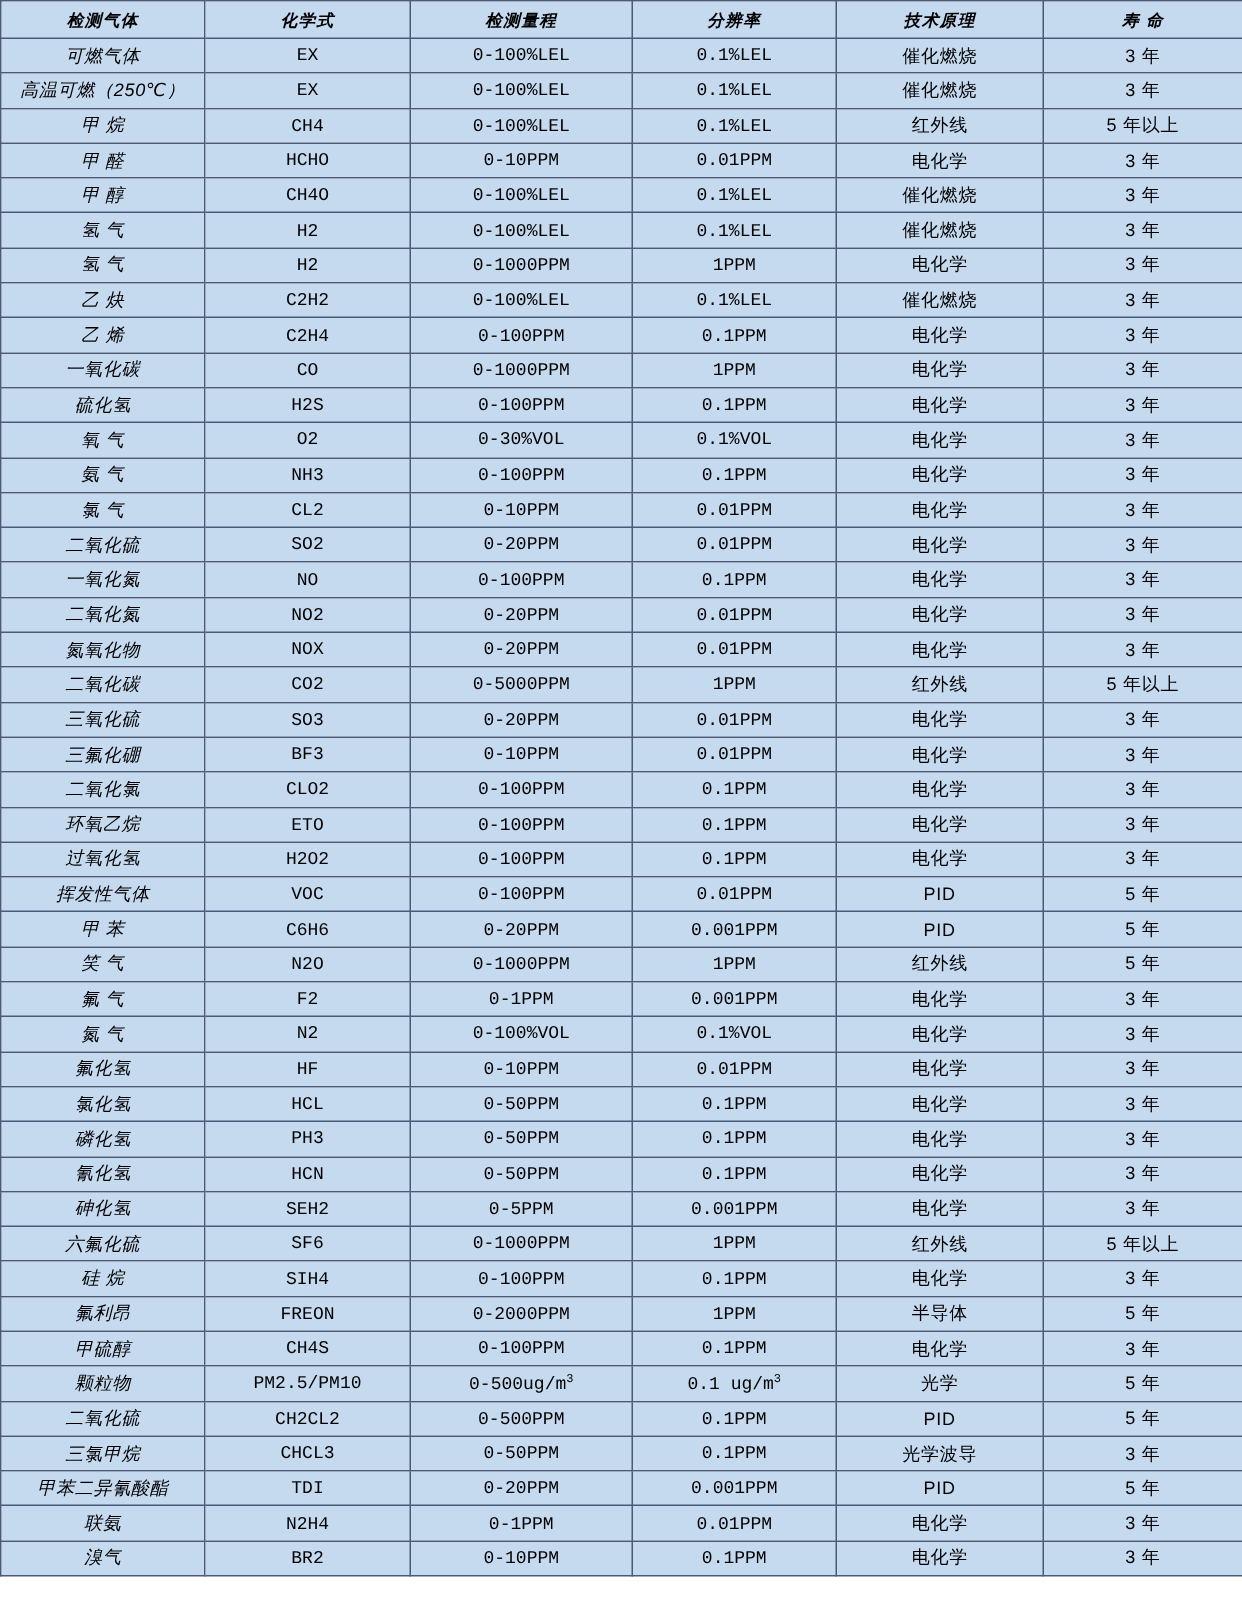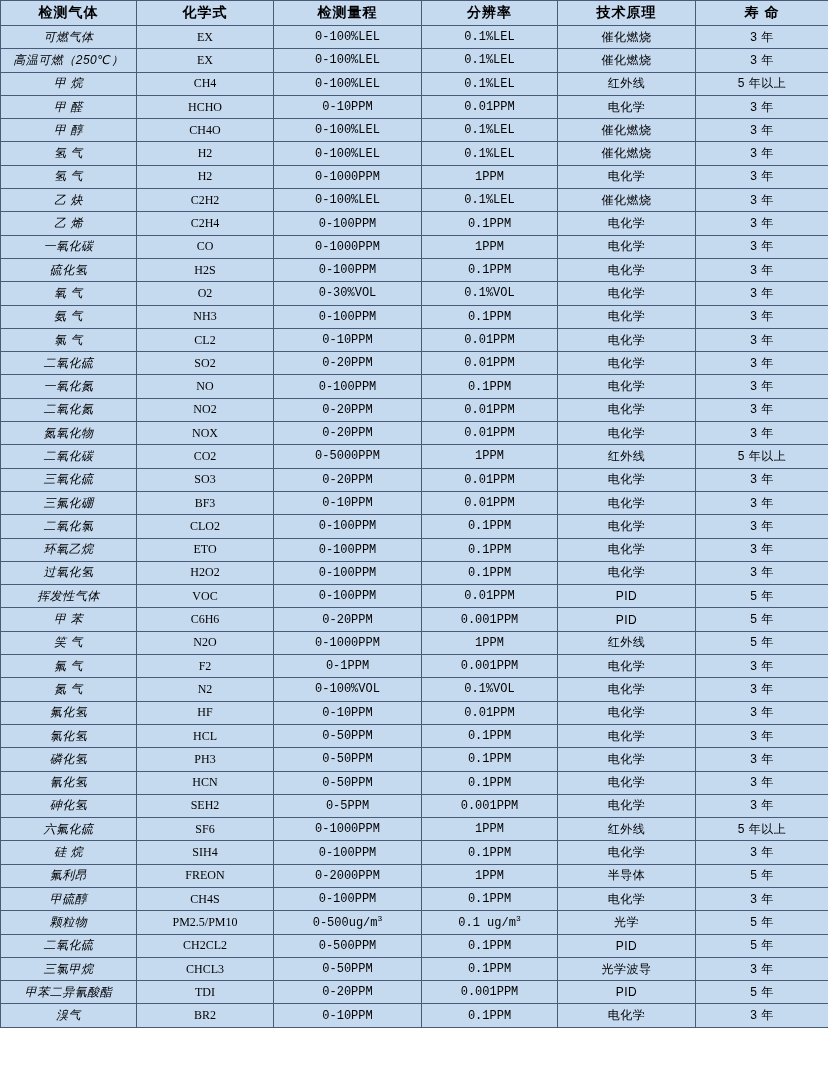--- a/index.html
+++ b/index.html
@@ -22,44 +22,45 @@
     text-align: center;
     vertical-align: middle;
     color: #000000;
     background: #c5d9ef;
     padding: 0;
     overflow: hidden;
     white-space: nowrap;
   }
   #gas-table thead th {
     height: 24px;
-    font-size: 14px;
+    font-size: 11px;
     font-weight: bold;
     letter-spacing: 1px;
+    font-style: italic;
   }
   #gas-table tbody td {
     height: 22.3px;
     font-size: 12px;
     font-weight: normal;
   }
   
   .col-gas    { width: 136px; }
   .col-form   { width: 137px; }
   .col-range  { width: 148px; }
   .col-res    { width: 136px; }
   .col-tech   { width: 138px; }
   .col-life   { width: 133px; }
 
   td.c-gas {
     font-size: 13px;
     letter-spacing: 0.5px;
     font-style: italic;
   }
   td.c-form {
-    font-family: Liberation Serif, serif;
+    font-family: Liberation Mono, monospace;
     font-size: 12px;
   }
   td.c-range, td.c-res {
     font-family: "Liberation Mono", "DejaVu Sans Mono", monospace;
     font-size: 12px;
   }
   td.c-tech {
     font-size: 12.5px;
     letter-spacing: 0.5px;
   }
@@ -425,20 +426,28 @@
       </tr>
       <tr>
         <td class="c-gas">甲苯二异氰酸酯</td>
         <td class="c-form">TDI</td>
         <td class="c-range">0-20PPM</td>
         <td class="c-res">0.001PPM</td>
         <td class="c-tech">PID</td>
         <td class="c-life">5 年</td>
       </tr>
       <tr>
+        <td class="c-gas">联氨</td>
+        <td class="c-form">N2H4</td>
+        <td class="c-range">0-1PPM</td>
+        <td class="c-res">0.01PPM</td>
+        <td class="c-tech">电化学</td>
+        <td class="c-life">3 年</td>
+      </tr>
+      <tr>
         <td class="c-gas">溴气</td>
         <td class="c-form">BR2</td>
         <td class="c-range">0-10PPM</td>
         <td class="c-res">0.1PPM</td>
         <td class="c-tech">电化学</td>
         <td class="c-life">3 年</td>
       </tr>
     </tbody>
 </table>
 

